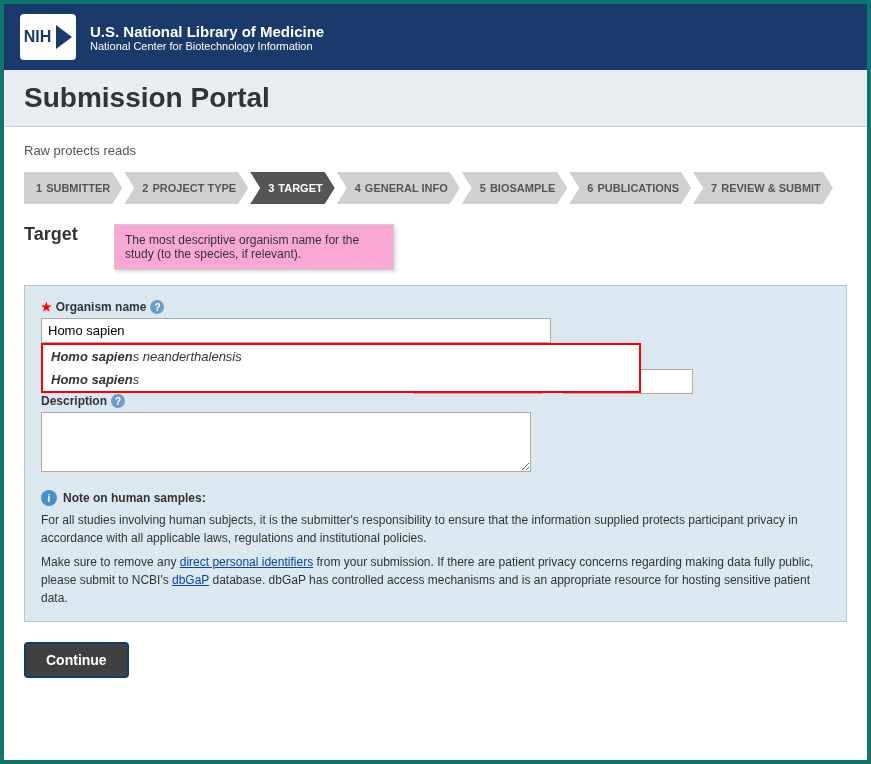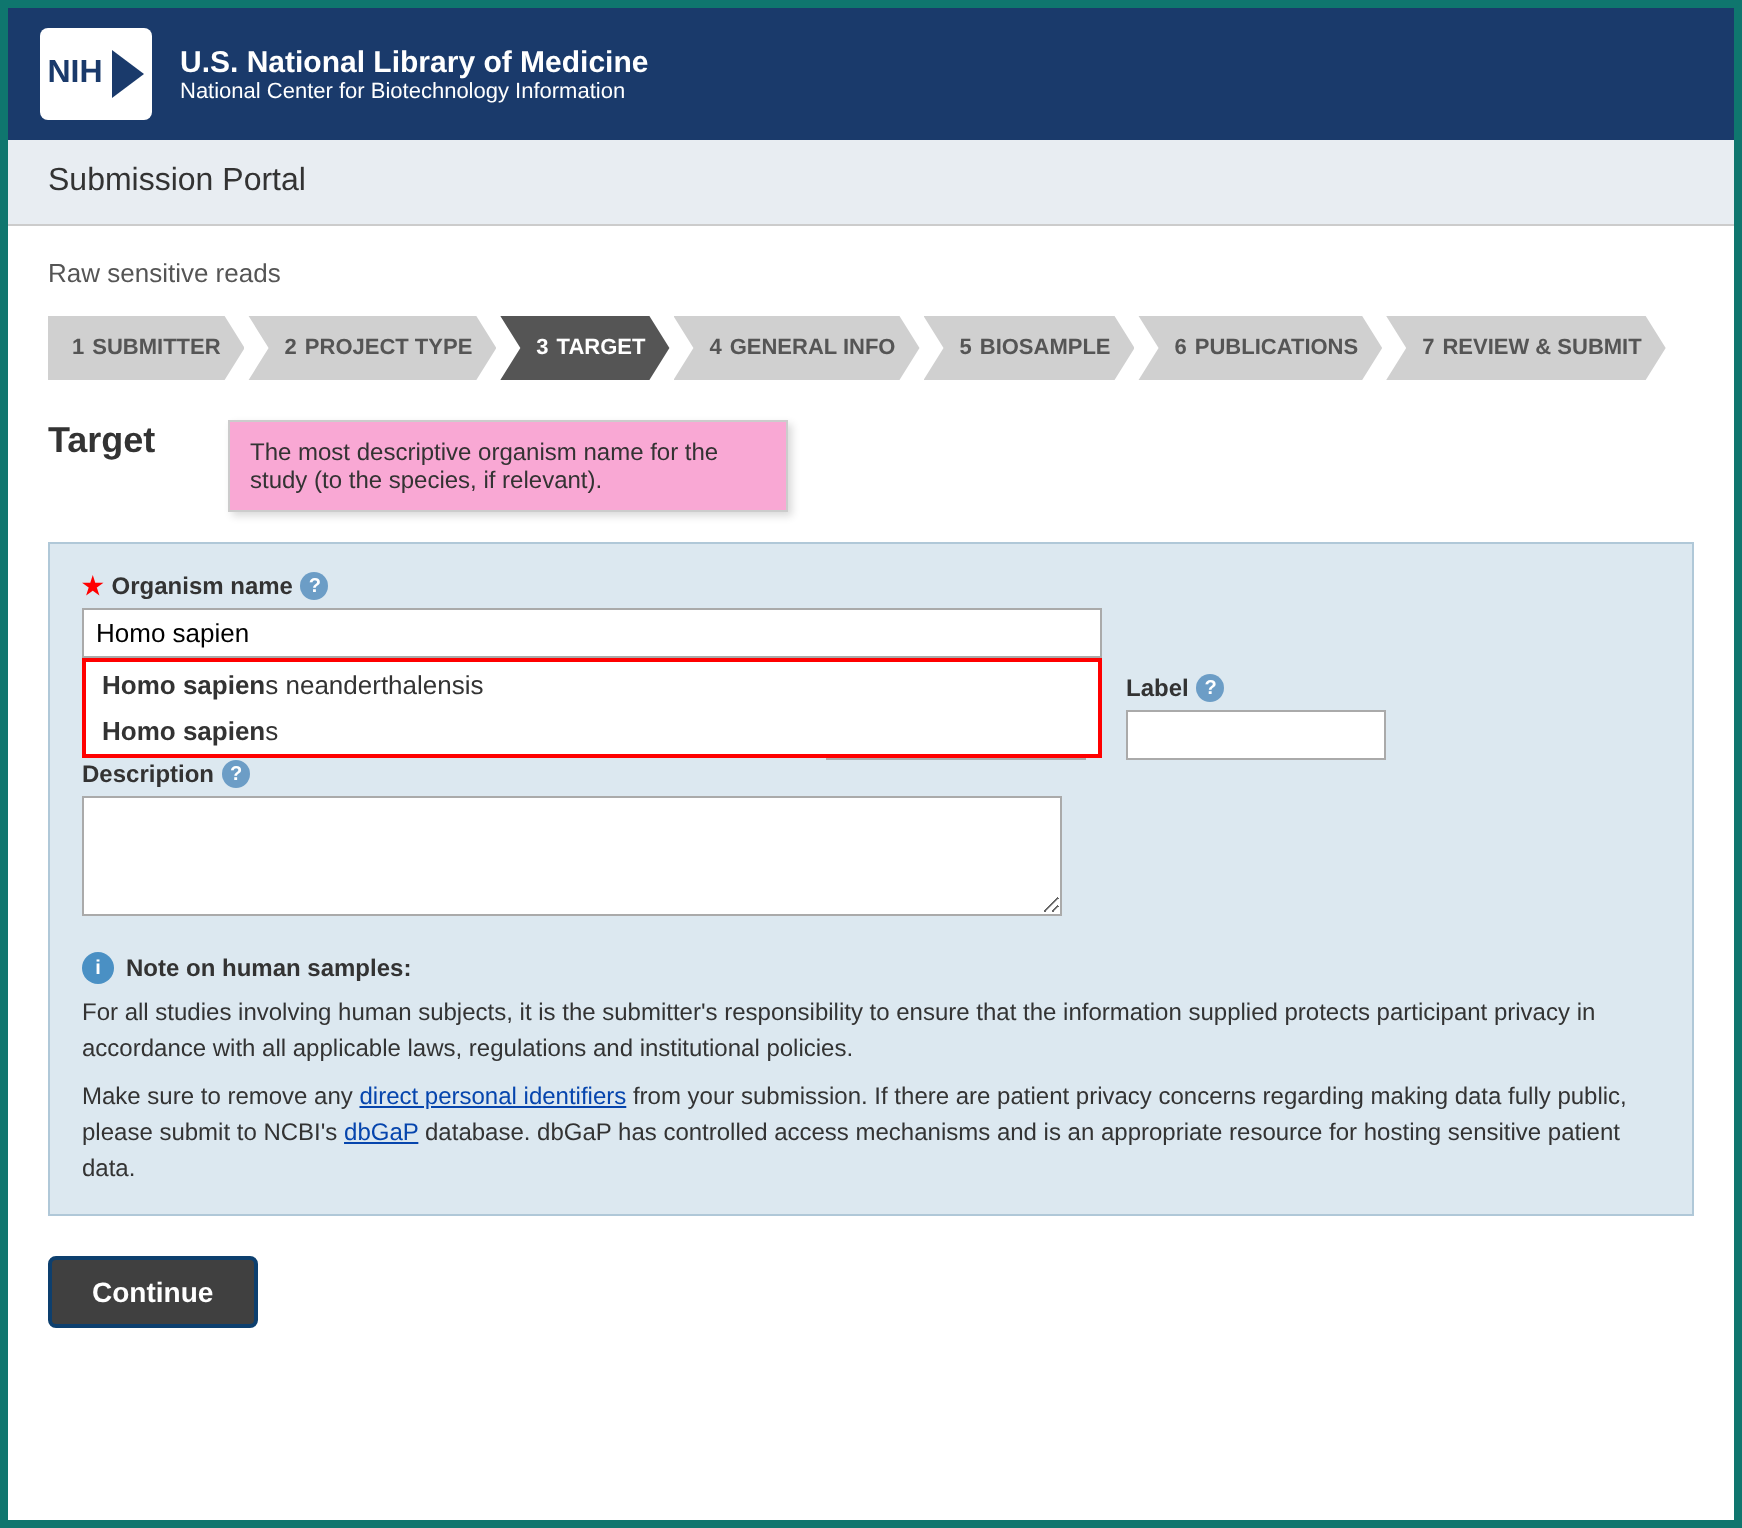--- a/index.html
+++ b/index.html
@@ -41,21 +41,21 @@
     .nih-header-text { color: #fff; }
     .nih-header-text .line1 { font-size: 15px; font-weight: bold; }
     .nih-header-text .line2 { font-size: 11px; }
 
     
     .portal-banner {
       background: #e8edf2;
       padding: 12px 20px;
       border-bottom: 1px solid #ccc;
     }
-    .portal-banner h1 { font-size: 16px; font-weight: normal; color: #333; }
+    .portal-banner h1 { font-size: 28px; font-weight: bold; color: #333; }
 
     
     .main-content { padding: 16px 20px; }
 
     
     .page-title { font-size: 20px; font-weight: bold; margin-bottom: 2px; }
     .page-title a { color: #0645ad; text-decoration: underline; }
     .page-subtitle { font-size: 13px; color: #555; margin-bottom: 14px; }
 
     
@@ -156,25 +156,26 @@
     }
 
     
     .autocomplete-container {
       position: relative;
       width: 510px;
     }
     .autocomplete-dropdown {
       border: 2px solid red;
       background: #fff;
-      width: 510px;
+      width: 600px;
       position: absolute;
       top: 100%;
       left: 0;
       z-index: 20;
+      font-style: italic;
     }
     .autocomplete-item {
       padding: 4px 8px;
       font-size: 13px;
       cursor: pointer;
       color: #333;
     }
     .autocomplete-item .match { font-weight: bold; }
 
     
@@ -276,21 +277,21 @@
       <div class="line2">National Center for Biotechnology Information</div>
     </div>
   </div>
 
   <div class="portal-banner">
     <h1>Submission Portal</h1>
   </div>
 
   <div class="main-content">
 
-    <div class="page-subtitle">Raw sensitive reads</div>
+    <div class="page-subtitle">Raw protects reads</div>
 
     <div class="steps-nav">
       <div class="step">
         <span class="step-num">1</span>
         <span>SUBMITTER</span>
       </div>
       <div class="step">
         <span class="step-num">2</span>
         <span>PROJECT TYPE</span>
       </div>

